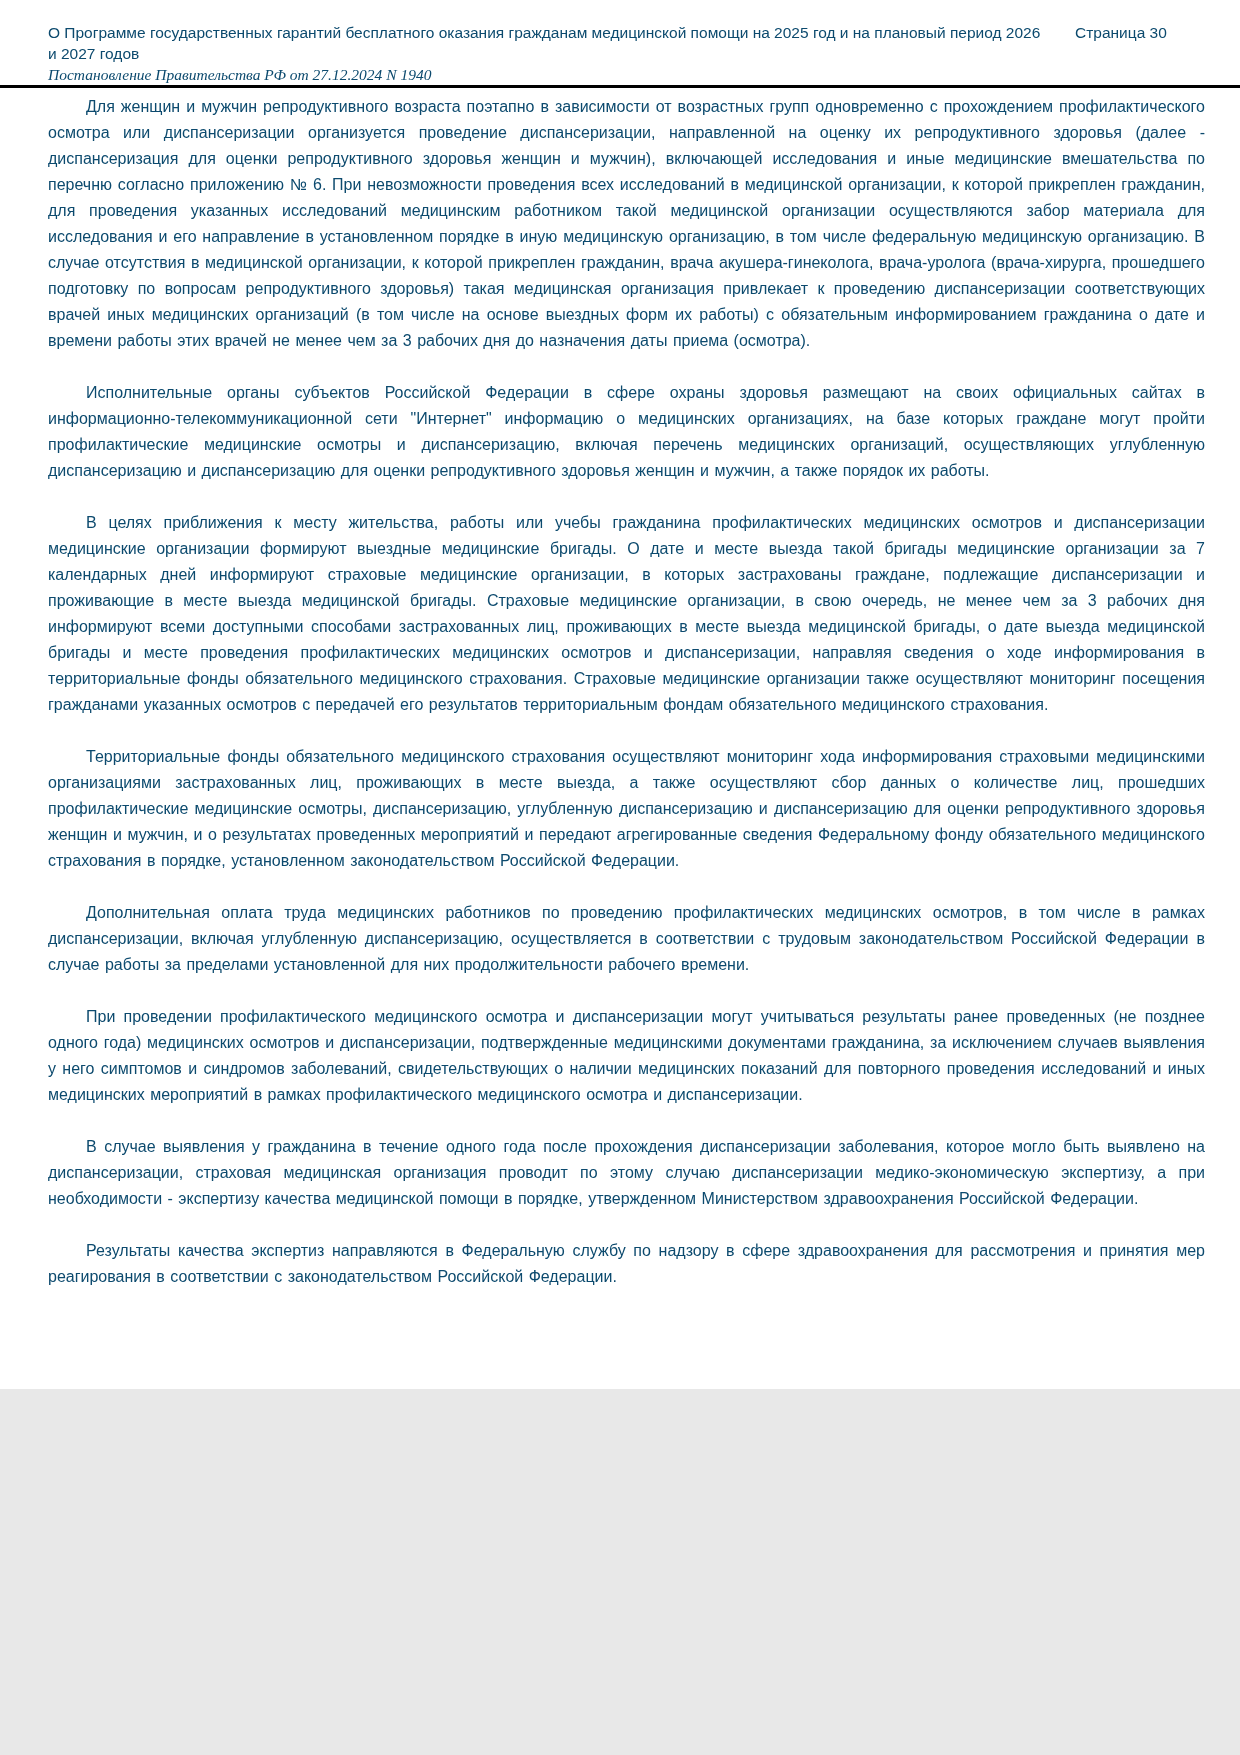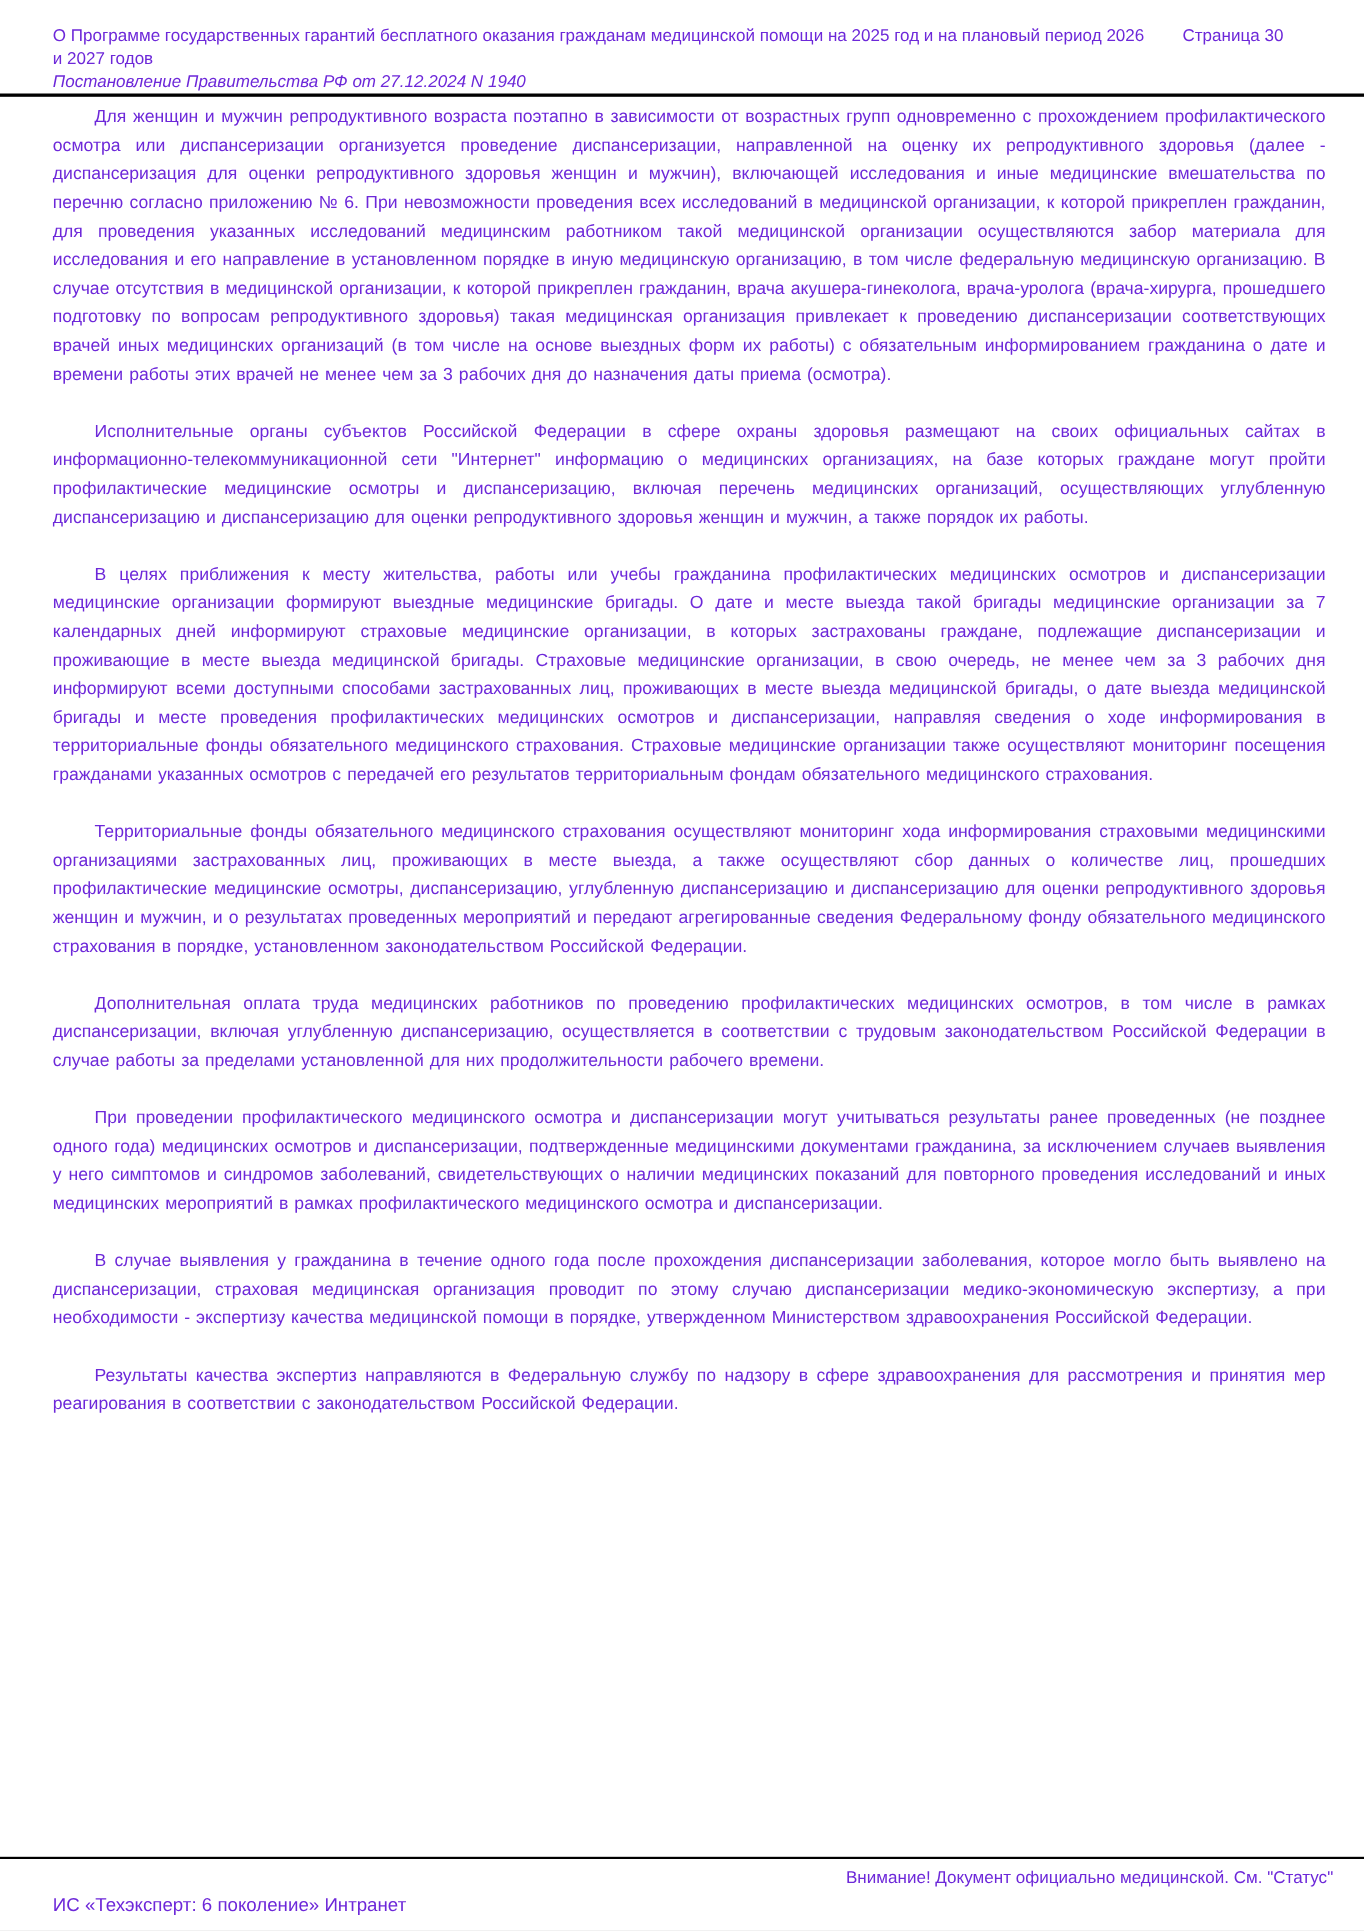--- a/index.html
+++ b/index.html
@@ -1,41 +1,42 @@
 <!DOCTYPE html>
 <html><head>
 <meta charset="utf-8">
 <style>
   * { margin: 0; padding: 0; box-sizing: border-box; }
   html, body { background: #e8e8e8; }
   .page {
     position: relative;
     width: 1240px;
-    height: 1755px;
+    height: 1389px;
     margin: 0 auto;
     background: #ffffff;
     font-family: "Liberation Sans", sans-serif;
-    color: #6d28d9;
+    color: #0c4a6e;
     overflow: hidden;
   }
   .doc-header {
     position: absolute;
     left: 48px;
     top: 22px;
     width: 995px;
   }
   .doc-title {
     font-size: 15.5px;
     line-height: 21px;
     font-weight: normal;
   }
   .doc-subtitle {
     font-size: 15.5px;
     line-height: 21px;
     font-style: italic;
+    font-family: Liberation Serif, serif;
   }
   .page-label {
     position: absolute;
     left: 1075px;
     top: 22px;
     font-size: 15.5px;
     line-height: 21px;
     white-space: nowrap;
   }
   .header-rule {

